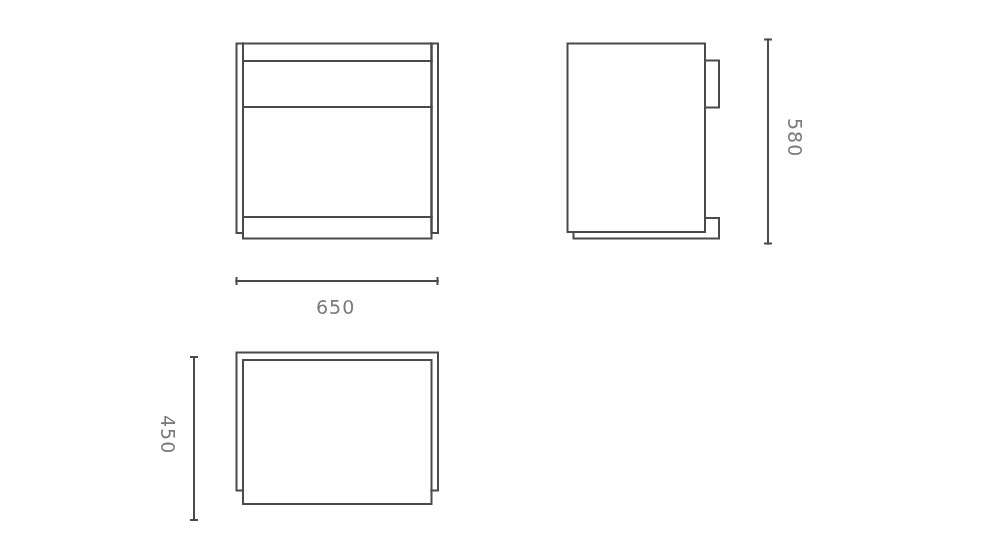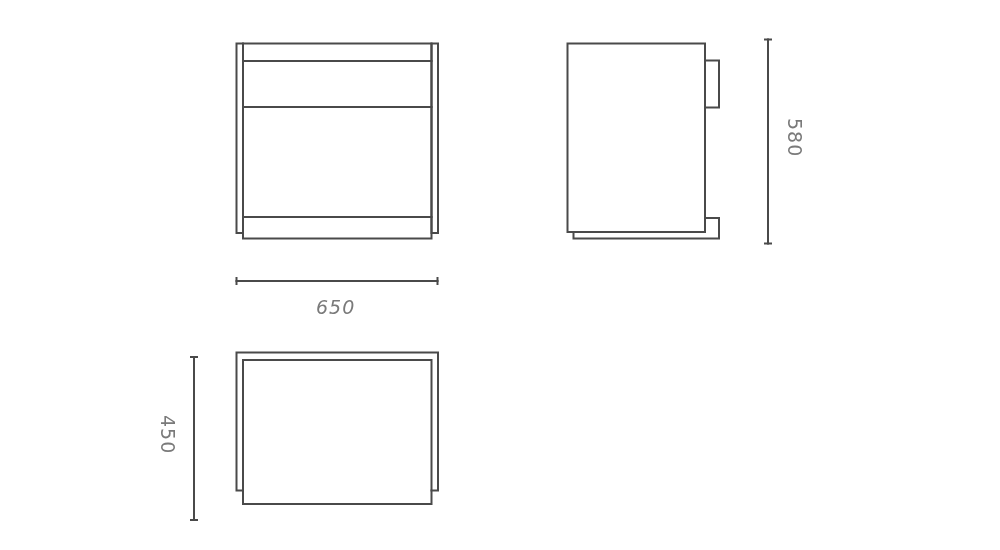--- a/index.html
+++ b/index.html
@@ -24,21 +24,20 @@
       font-family: "DejaVu Sans", sans-serif;
       font-size: 19px;
       letter-spacing: 1px;
       color: #7a7a7a;
       line-height: 1;
       white-space: nowrap;
     }
     .dim-650 {
       left: 316px;
       top: 298px;
-      font-style: italic;
     }
     .dim-580 {
       left: 770px;
       top: 132px;
       transform: rotate(90deg);
       transform-origin: 24px 10px;
     }
     .dim-450 {
       left: 143px;
       top: 429px;

